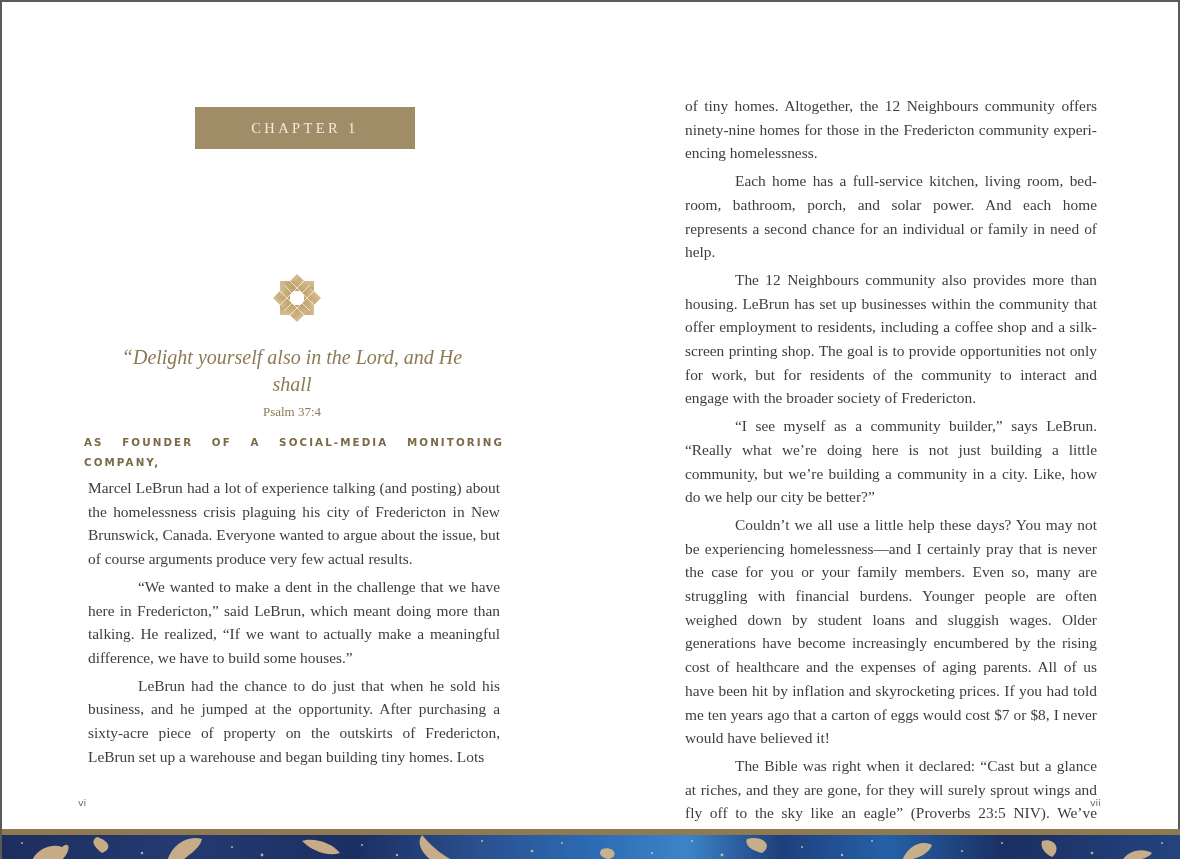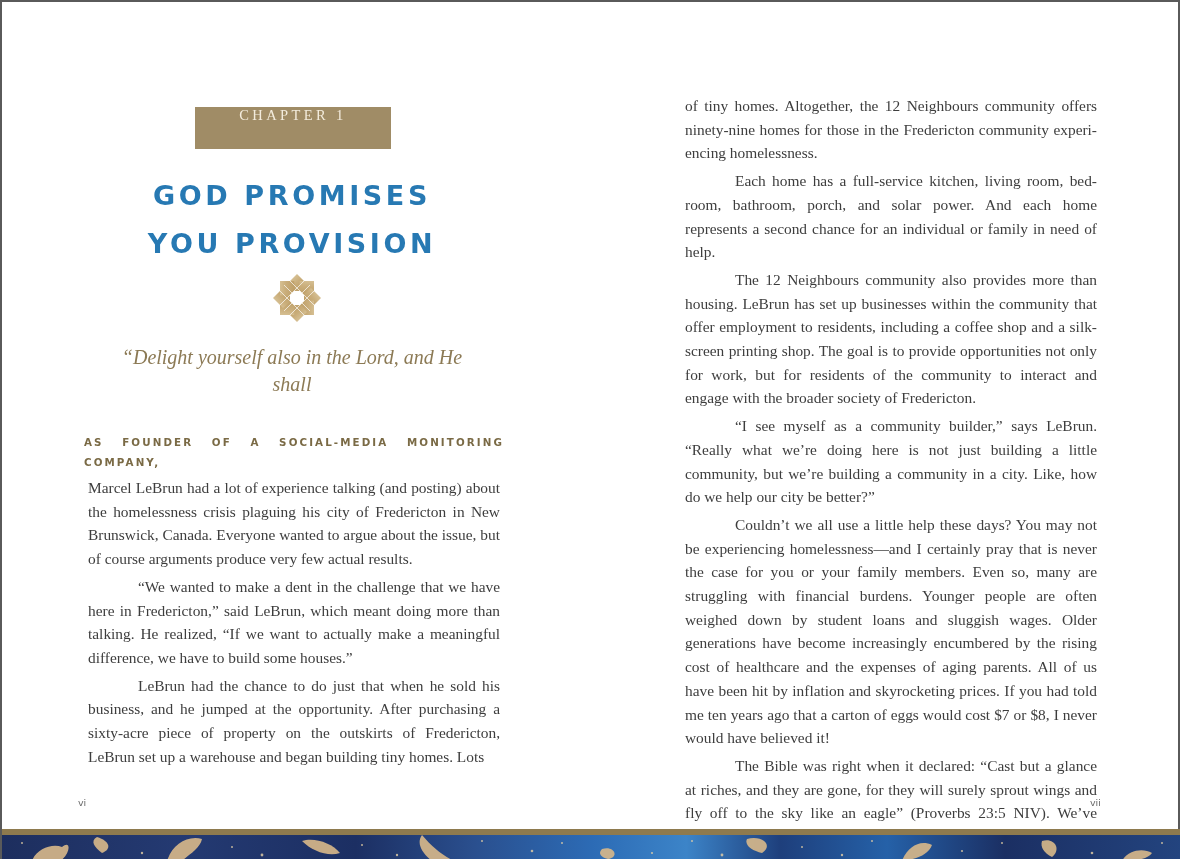--- a/index.html
+++ b/index.html
@@ -9,22 +9,22 @@
     .spread {
       position: absolute; left: 0; top: 0; width: 1180px; height: 859px;
       border: 2px solid #5a5a5a; border-bottom: none; background: #fff;
     }
     .page { position: absolute; top: 0; height: 826px; }
     .page-left { left: 0; width: 590px; }
     .page-right { left: 590px; width: 590px; }
 
     
     .chapter-box {
-      position: absolute; left: 193px; top: 105px; width: 196px; height: 42px;
-      background: #a08c66; display: flex; justify-content: center;
+      position: absolute; left: 193px; top: 105px; width: 220px; height: 42px;
+      background: #a08c66; display: flex; align-items: center; justify-content: center;
     }
     .chapter-label {
       color: #f3ecdd; font-size: 14.5px; letter-spacing: 3.4px;
       font-family: "Liberation Serif", serif;
     }
 
     .chapter-title {
       position: absolute; left: 80px; width: 420px; top: 170px; text-align: center;
       color: #2779b3; font-family: "DejaVu Sans", sans-serif; font-weight: bold;
       font-size: 27px; letter-spacing: 3.6px; line-height: 48px;
@@ -75,24 +75,20 @@
 </head>
 <body>
 
 <div class="spread">
 
   <div class="page page-left">
     <div class="chapter-box">
       <span class="chapter-label">CHAPTER 1</span>
     </div>
 
-    <div class="chapter-title">
-      <div>GOD PROMISES</div>
-      <div>YOU PROVISION</div>
-    </div>
 
     <div class="emblem">
       <svg width="50" height="50" viewBox="0 0 50 50">
         <defs>
           <linearGradient id="gg" x1="0" y1="0" x2="1" y2="1">
             <stop offset="0" stop-color="#e3d3ad"></stop>
             <stop offset="0.5" stop-color="#c9ad7a"></stop>
             <stop offset="1" stop-color="#b8985f"></stop>
           </linearGradient>
         </defs>
@@ -116,20 +112,21 @@
             <line x1="19" y1="-9" x2="-9" y2="19"></line>
           </g>
           <polygon points="0,-7 6,-3.5 6,3.5 0,7 -6,3.5 -6,-3.5" fill="#ffffff"></polygon>
         </g>
       </svg>
     </div>
 
     <div class="epigraph">
       <div>“Delight yourself also in the Lord, and He shall</div>
     </div>
+    <div class="epigraph-ref">Psalm 37:4</div>
 
     <div class="body-text left-body">
       <span class="lead-in">AS FOUNDER OF A SOCIAL-MEDIA MONITORING COMPANY,</span>
       <p>Marcel LeBrun had a lot of experience talking (and posting) about the homelessness crisis plaguing his city of Fredericton in New Brunswick, Canada. Everyone wanted to argue about the issue, but of course arguments produce very few actual results.</p>
       <p class="indent">“We wanted to make a dent in the challenge that we have here in Fredericton,” said LeBrun, which meant doing more than talking. He realized, “If we want to actually make a meaningful difference, we have to build some houses.”</p>
       <p class="indent">LeBrun had the chance to do just that when he sold his business, and he jumped at the opportunity. After purchas­ing a sixty-acre piece of property on the outskirts of Fredericton, LeBrun set up a warehouse and began building tiny homes. Lots</p>
     </div>
 
     <div class="folio folio-left">vi</div>
   </div>

